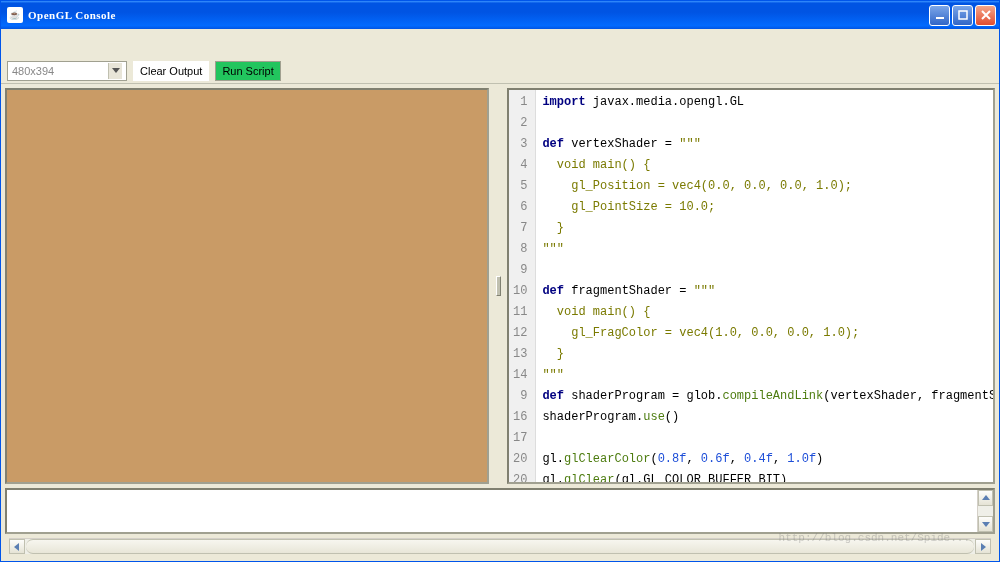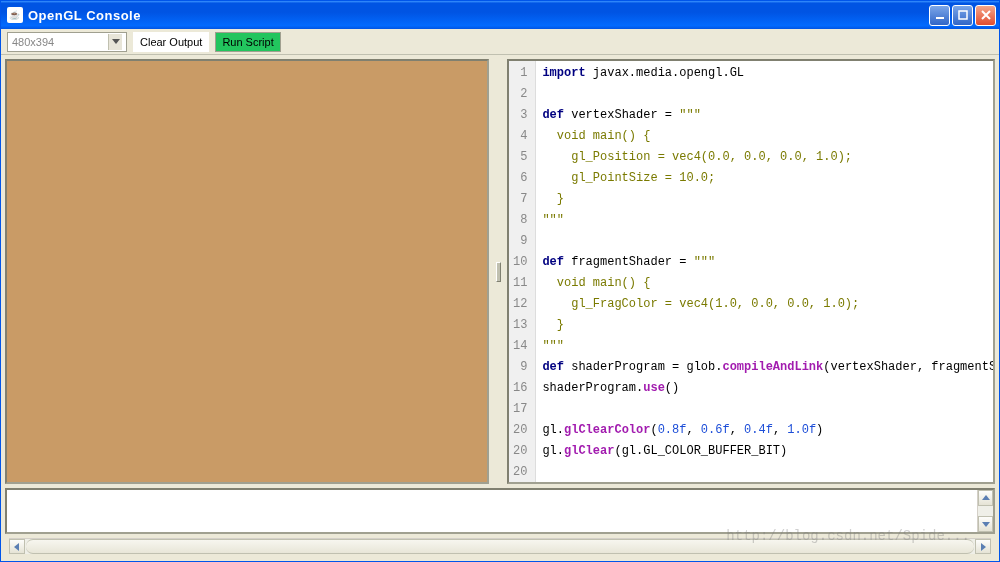--- a/index.html
+++ b/index.html
@@ -37,22 +37,23 @@
   display: flex;
   align-items: center;
   justify-content: center;
   font-size: 9px;
   color: #e76f00;
   font-weight: bold;
 }
 .titlebar .title {
   flex: 1;
   font-weight: bold;
-  font-size: 13px;
+  font-size: 11px;
   letter-spacing: 0.5px;
+  font-family: Liberation Serif, serif;
 }
 .titlebar .win-buttons {
   display: flex;
   gap: 2px;
 }
 .win-btn {
   width: 21px;
   height: 21px;
   border: 1px solid #fff;
   border-radius: 3px;
@@ -70,20 +71,21 @@
 .win-btn svg { width: 12px; height: 12px; }
 
 .toolbar {
   height: 26px;
   background: #ece9d8;
   border-bottom: 1px solid #c0c0b0;
   display: flex;
   align-items: center;
   padding: 0 6px;
   gap: 6px;
+  margin-top: 29px;
 }
 .dropdown {
   width: 120px;
   height: 20px;
   background: #fff;
   border: 1px solid #a0a090;
   display: flex;
   align-items: center;
   padding: 0 4px;
   font-size: 11px;
@@ -180,21 +182,21 @@
   color: #888;
   user-select: none;
 }
 .gutter div { height: 21px; }
 .code {
   padding: 2px 6px;
   white-space: pre;
 }
 .code div { height: 21px; }
 .kw { color: #000080; font-weight: bold; }
-.fn { font-weight: bold; color: #a21caf; }
+.fn { font-weight: normal; color: #4d7c0f; }
 .str { color: #7a7a00; }
 .num { color: #1d4ed8; }
 
 .output-panel {
   height: 46px;
   border: 2px solid #a0a090;
   border-top-color: #808070;
   border-left-color: #808070;
   background: #fff;
   display: flex;
@@ -236,21 +238,21 @@
   border-top:1px solid #c0c0b0;
   border-bottom:1px solid #c0c0b0;
   border-radius: 7px;
   margin: 0 1px;
 }
 .watermark {
   position: absolute;
   bottom: 18px;
   right: 30px;
   color: rgba(120,120,120,0.35);
-  font-size: 14px;
+  font-size: 11px;
   font-family: "Courier New", monospace;
   pointer-events: none;
 }
 </style>
 </head>
 <body>
 
 <div class="window">
 
   <div class="titlebar">

